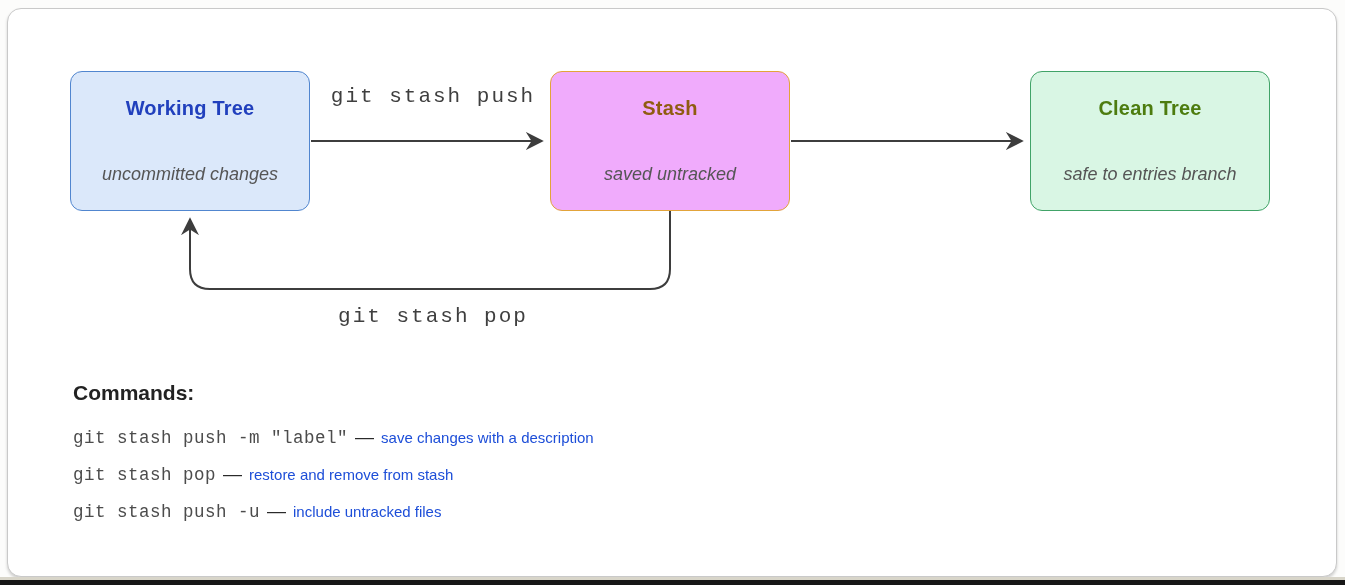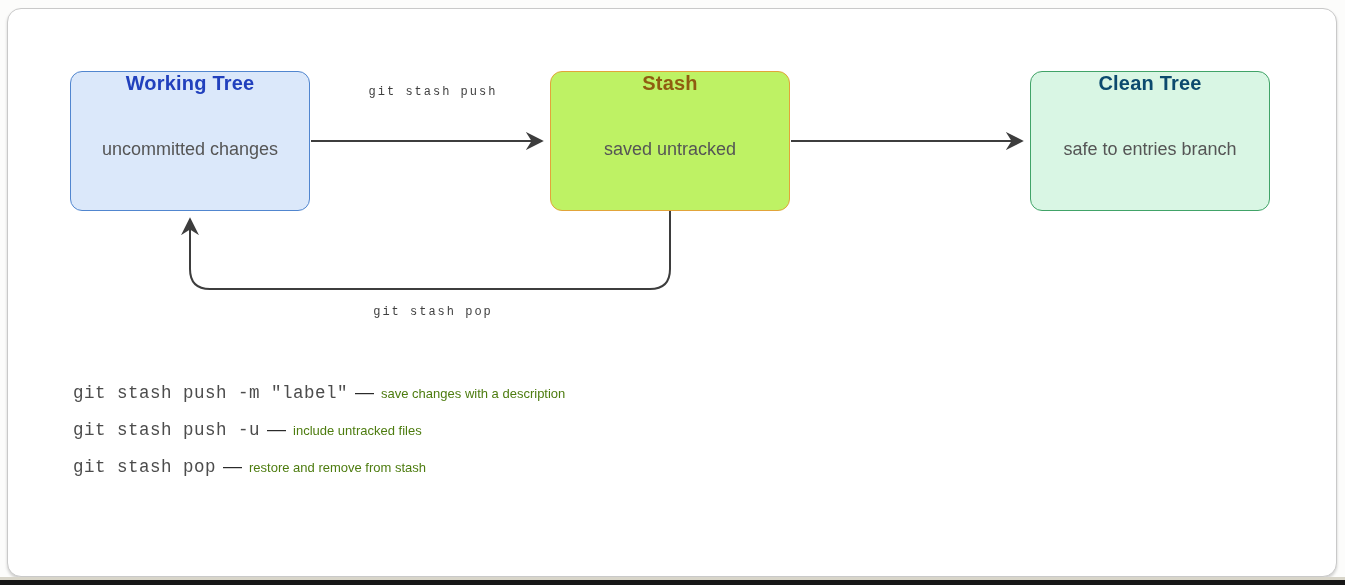--- a/index.html
+++ b/index.html
@@ -46,41 +46,43 @@
 
   .node {
     position: absolute;
     top: 62px;
     width: 240px; height: 140px;
     border-radius: 12px;
     border: 1.5px solid #999;
     display: flex;
     flex-direction: column;
     align-items: center;
+    justify-content: center;
     gap: 19px;
   }
   .node-title {
     font-size: 20px;
     font-weight: bold;
     letter-spacing: 0.2px;
   }
   .node-subtitle {
     font-size: 18px;
+    font-style: italic;
     color: #555555;
     margin-top: 25px;
   }
   .node-working-tree { left: 62px; }
   .node-stash        { left: 542px; }
   .node-clean-tree   { left: 1022px; }
 
   .edge-label {
     position: absolute;
     transform: translateX(-50%);
     font-family: "Liberation Mono", monospace;
-    font-size: 12px;
+    font-size: 21px;
     letter-spacing: 2px;
     color: #3f3f3f;
     white-space: nowrap;
   }
   .edge-label-push { left: 425px; top: 76px; }
   .edge-label-pop  { left: 425px; top: 296px; }
 
   
   .commands {
     position: absolute;
@@ -101,22 +103,22 @@
     font-size: 17.5px;
     letter-spacing: 0.5px;
     color: #4c4c4c;
   }
   .command-sep {
     font-size: 19px;
     color: #2a2a2a;
     margin: 0 7px;
   }
   .command-desc {
-    font-size: 13px;
-    color: #4d7c0f;
+    font-size: 15px;
+    color: #1d4ed8;
   }
 </style>
 </head>
 <body>
 
 <div class="page">
   <div class="card">
 
     <svg class="arrows-svg" viewBox="0 0 1345 360" xmlns="http://www.w3.org/2000/svg">
       <defs>
@@ -130,46 +132,47 @@
       <path d="M783,132 L1014,132" fill="none" stroke="#3d3d3d" stroke-width="2" marker-end="url(#arrowhead)"></path>
 
       <path d="M662,202 L662,260 Q662,280 642,280 L202,280 Q182,280 182,260 L182,210" fill="none" stroke="#3d3d3d" stroke-width="2" marker-end="url(#arrowhead)"></path>
     </svg>
 
     <div class="node node-working-tree" style="background-color: rgb(219, 232, 250); border-color: rgb(81, 134, 207);">
       <div class="node-title" style="color: rgb(33, 64, 189);">Working Tree</div>
       <div class="node-subtitle">uncommitted changes</div>
     </div>
 
-    <div class="node node-stash" style="background-color: #bef264; border-color: rgb(226, 164, 58);">
+    <div class="node node-stash" style="background-color: #f0abfc; border-color: rgb(226, 164, 58);">
       <div class="node-title" style="color: rgb(143, 92, 16);">Stash</div>
       <div class="node-subtitle">saved untracked</div>
     </div>
 
     <div class="node node-clean-tree" style="background-color: rgb(217, 246, 228); border-color: rgb(65, 163, 104);">
-      <div class="node-title" style="color: #0c4a6e;">Clean Tree</div>
+      <div class="node-title" style="color: #4d7c0f;">Clean Tree</div>
       <div class="node-subtitle">safe to entries branch</div>
     </div>
 
     <div class="edge-label edge-label-push">git stash push</div>
     <div class="edge-label edge-label-pop">git stash pop</div>
 
     <div class="commands">
+      <div class="commands-heading">Commands:</div>
 
       <div class="command-row">
         <span class="command-code">git stash push -m "label"</span><span class="command-sep">—</span><span class="command-desc">save changes with a description</span>
       </div>
 
 
       <div class="command-row">
-        <span class="command-code">git stash push -u</span><span class="command-sep">—</span><span class="command-desc">include untracked files</span>
+        <span class="command-code">git stash pop</span><span class="command-sep">—</span><span class="command-desc">restore and remove from stash</span>
       </div>
 
       <div class="command-row">
-        <span class="command-code">git stash pop</span><span class="command-sep">—</span><span class="command-desc">restore and remove from stash</span>
+        <span class="command-code">git stash push -u</span><span class="command-sep">—</span><span class="command-desc">include untracked files</span>
       </div>
     </div>
 
   </div>
 
   <div class="bottom-shadow-line"></div>
   <div class="bottom-bar"></div>
 </div>
 
 </body></html>

